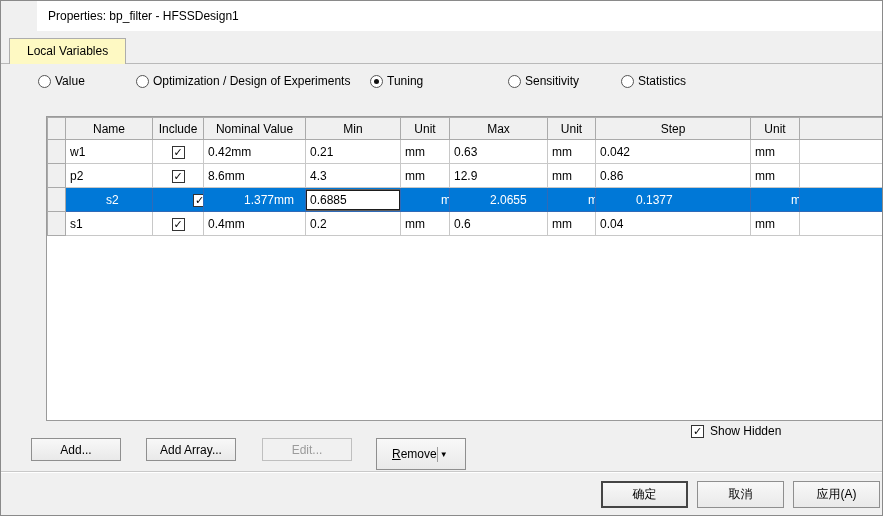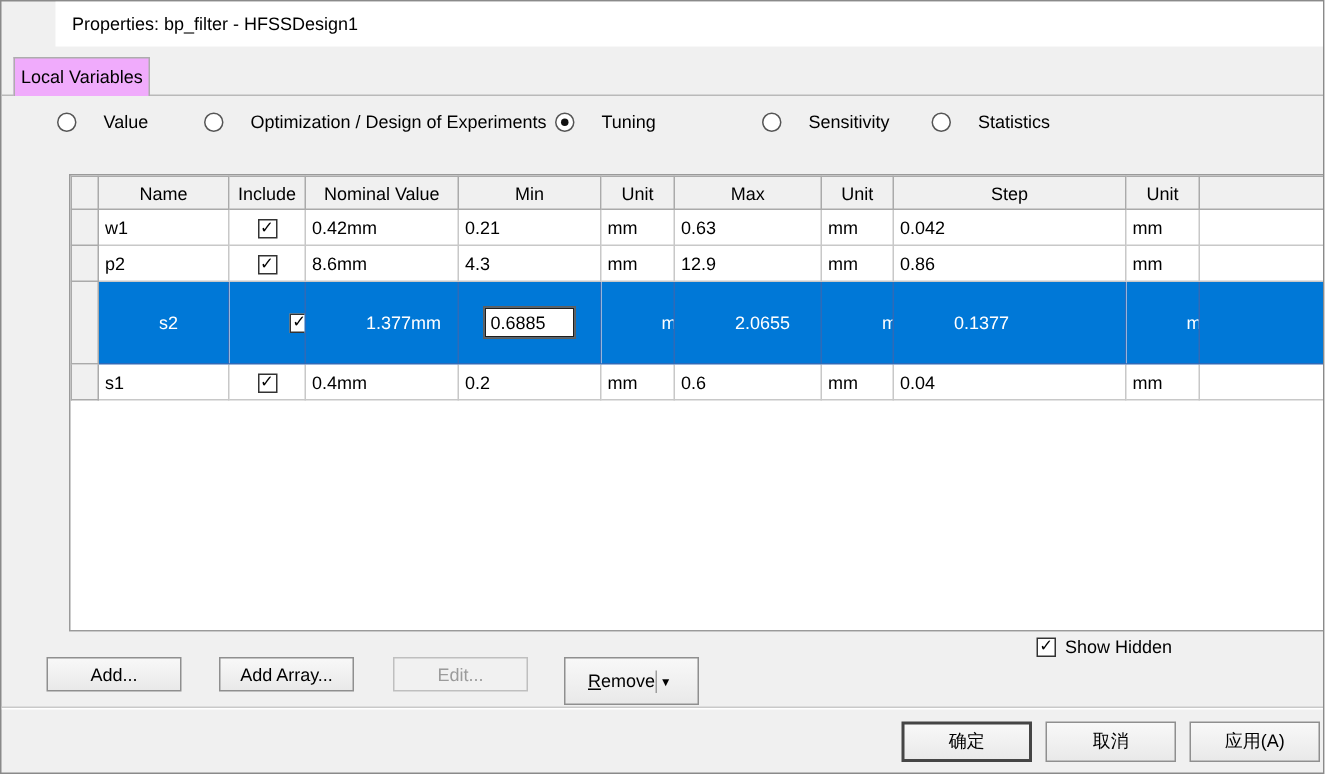--- a/index.html
+++ b/index.html
@@ -10,38 +10,38 @@
     font-family:"Liberation Sans", sans-serif; font-size:12px; color:#000;
     overflow:hidden;
   }
   
   .titlebar { position:absolute; left:0; top:0; width:100%; height:30px; background:#ffffff;margin-left:36px; }
   .title { position:absolute; left:11px; top:8px; }
   .close { position:absolute; right:16px; top:3px; font-size:18px; color:#222; cursor:pointer; line-height:24px; }
   
   .tabline { position:absolute; left:0; top:62px; width:883px; height:1px; background:#b9b9b9; }
   .tab {
-    position:absolute; left:8px; top:37px; height:26px; padding:0 4px;
-    background:#f0abfc; border:1px solid #adadad; border-bottom:none;
+    position:absolute; left:8px; top:37px; height:26px; padding:0 17px;
+    background:#fef9c3; border:1px solid #adadad; border-bottom:none;
     line-height:25px; z-index:2;
   }
   
-  .radio { position:absolute; top:72px; height:16px; display:flex; align-items:center; gap:18px; cursor:pointer; }
+  .radio { position:absolute; top:72px; height:16px; display:flex; align-items:center; gap:4px; cursor:pointer; }
   .rdot { width:13px; height:13px; border-radius:50%; border:1px solid #555; background:#fff; position:relative; flex:0 0 13px; }
   .radio.sel .rdot::after { content:""; position:absolute; left:3px; top:3px; width:5px; height:5px; border-radius:50%; background:#111; }
   
   .grid { position:absolute; left:45px; top:115px; width:848px; height:305px; background:#fff; border:1px solid #9a9a9a; overflow:hidden; }
   table { border-collapse:collapse; table-layout:fixed; width:100%; }
   th { background:#f0f0f0; border:1px solid #aaaaaa; height:22px; font-weight:normal; text-align:center; padding:0 2px; overflow:hidden; white-space:nowrap; }
   td { border:1px solid #c8c8c8; height:24px; padding:0 4px; background:#fff; overflow:hidden; white-space:nowrap; }
   td.rowsel { background:#f0f0f0; border:1px solid #aaaaaa; padding:0; }
   td.checkcell { text-align:center; padding:0; }
   .cb { width:13px; height:13px; border:1px solid #333; background:#fff; display:inline-flex; align-items:center; justify-content:center; font-size:11px; color:#000; line-height:11px; vertical-align:middle; }
   tr.selrow td.hl { background:#0078d7; color:#fff; border-color:#2f6ab8;padding-left:40px; }
-  td.editcell { padding:17px; background:#0078d7; border-color:#2f6ab8;margin-left:24px; }
+  td.editcell { padding:0; background:#0078d7; border-color:#2f6ab8;margin-left:24px; }
   .editbox { width:100%; height:20px; border:1px solid #1d1d1d; outline:1px solid #5f5f5f; background:#fff; color:#000; padding:0 3px; font:inherit; }
   
   .btn {
     position:absolute; top:437px; height:23px; width:90px;
     background:linear-gradient(#f8f8f8,#e9e9e9); border:1px solid #8f8f8f;
     display:inline-flex; align-items:center; justify-content:center;
     font-family:inherit; font-size:12px; cursor:pointer; padding:0;
   }
   .btn.disabled { background:#f1f1f1; color:#9b9b9b; border-color:#bfbfbf; cursor:default; }
   .btn.remove { padding:15px; }

